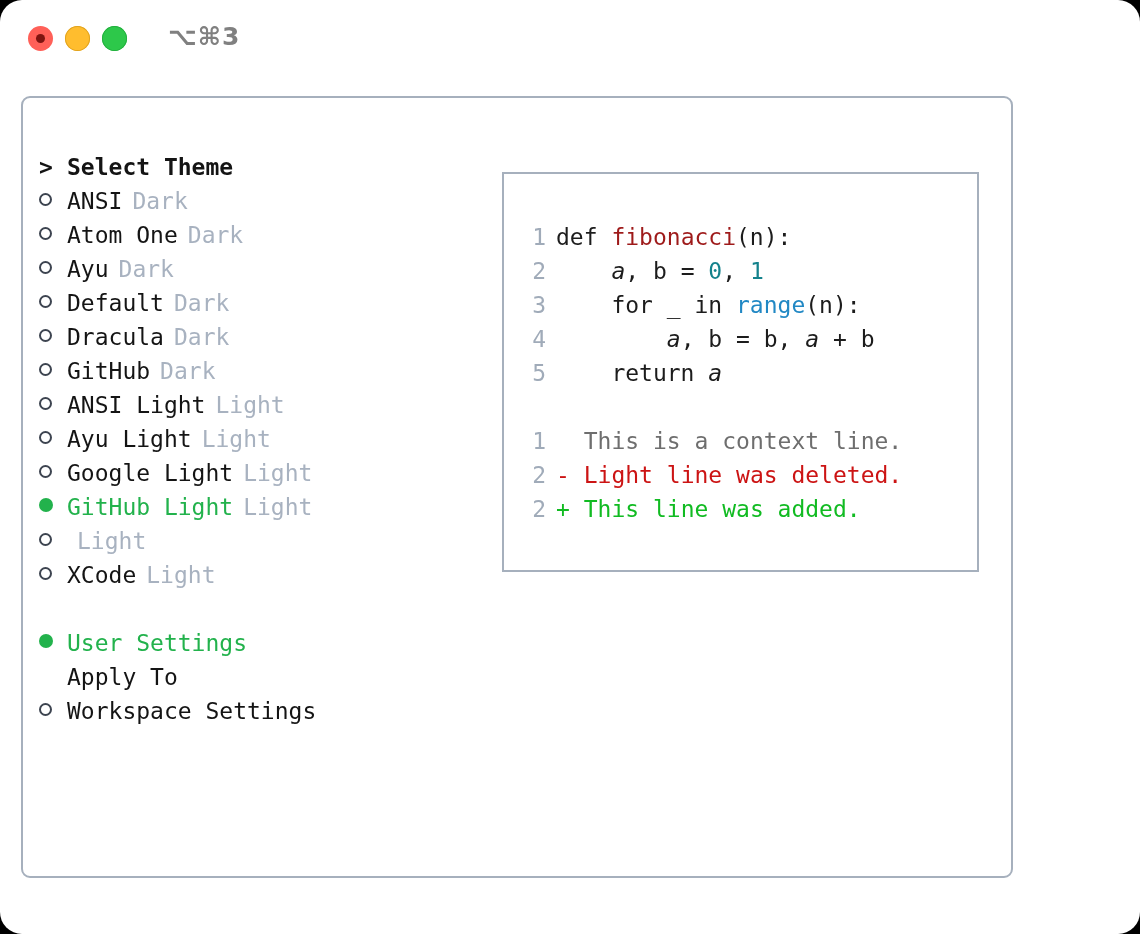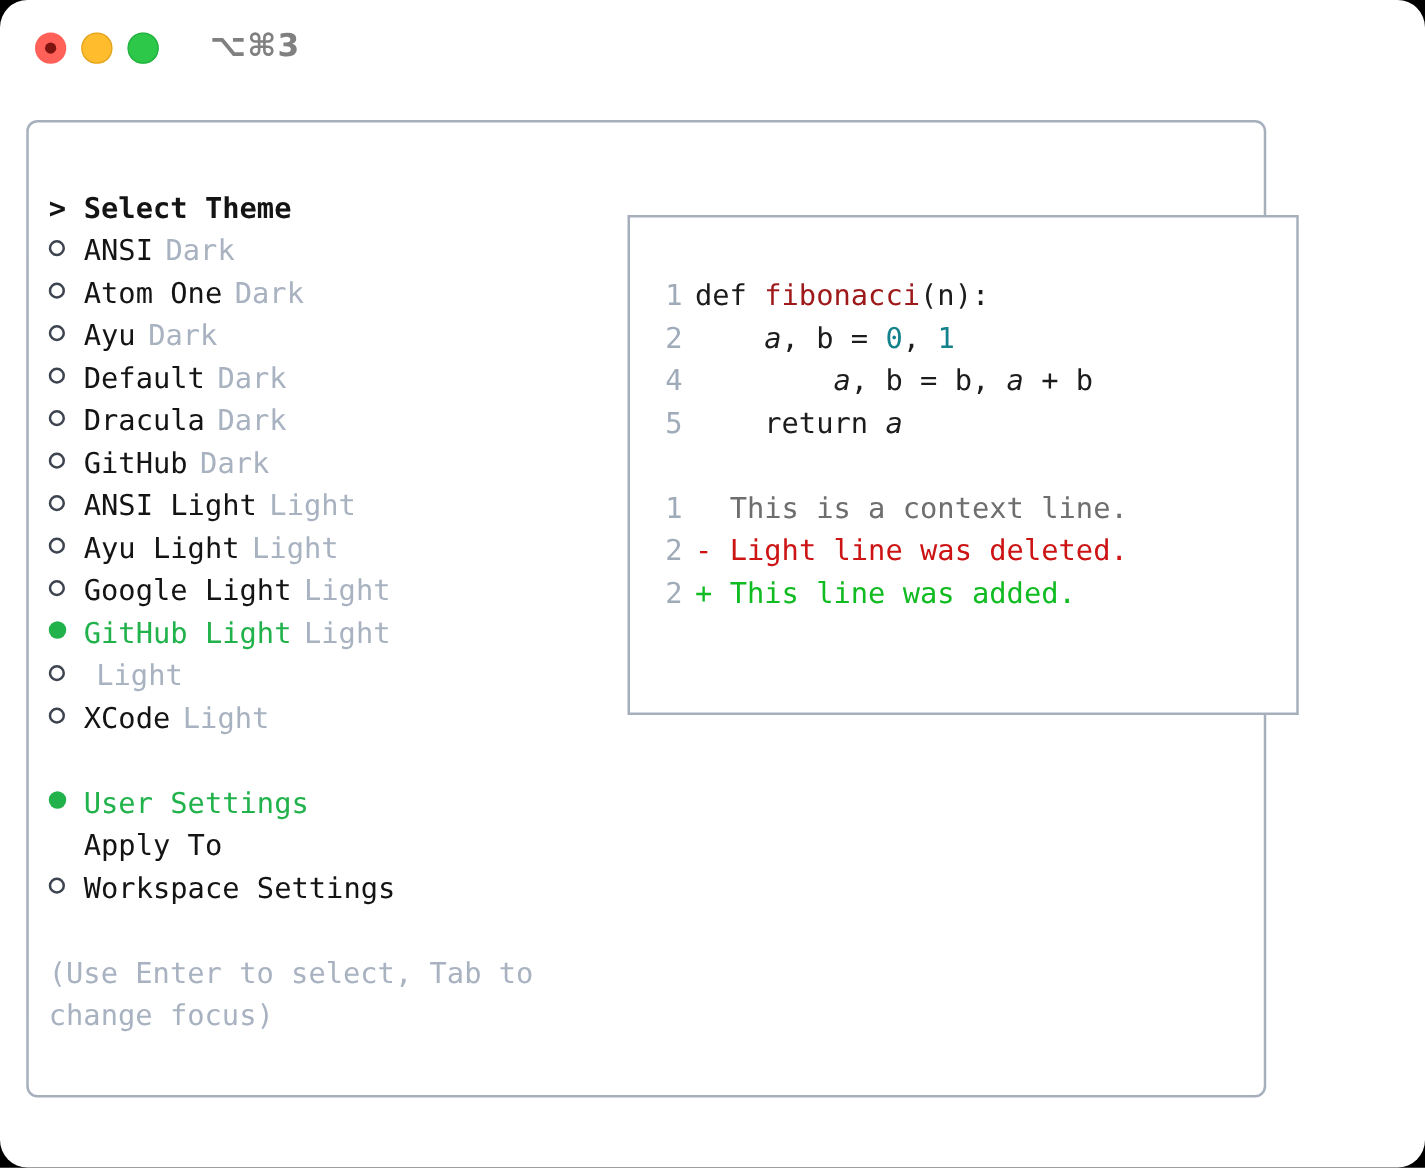--- a/index.html
+++ b/index.html
@@ -162,21 +162,21 @@
     width: 490px;
   }
   #preview-heading {
     font-size: 23px;
     font-weight: 700;
     color: #141414;
     line-height: 34px;
   }
   #preview-box {
     margin-top: 22px;
-    width: 537px;
+    width: 477px;
     height: 400px;
     border: 2px solid #a6b0bd;
     box-sizing: border-box;
     background: #ffffff;
     padding: 46px 0 0 20px;
   }
 
   .code-line {
     font-size: 23px;
     line-height: 34px;
@@ -305,30 +305,30 @@
         <span class="marker marker-empty">&nbsp;</span>
         <span class="row-title">Apply To</span>
       </div>
 
       <div class="list-row">
         <span class="marker"><span class="radio-off"></span></span>
         <span class="row-title">Workspace Settings</span>
       </div>
     </div>
 
-    <div id="hint-text">(Use Enter to select, Tab to change focus)</div>
 
     <div id="preview-column">
 
       <div id="preview-box">
 
         <div class="code-line"><span class="lineno">1</span><span>def </span><span class="tok-fn">fibonacci</span><span>(n):</span></div>
 
         <div class="code-line"><span class="lineno">2</span><span>    </span><span class="tok-ital">a</span><span>, b = </span><span class="tok-num">0</span><span>, </span><span class="tok-num">1</span></div>
 
+        <div class="code-line"><span class="lineno">3</span><span>    for _ in </span><span class="tok-call">range</span><span>(n):</span></div>
 
         <div class="code-line"><span class="lineno">4</span><span>        </span><span class="tok-ital">a</span><span>, b = b, </span><span class="tok-ital">a</span><span> + b</span></div>
 
         <div class="code-line"><span class="lineno">5</span><span>    return </span><span class="tok-ital">a</span></div>
 
         <div class="diff-gap"></div>
 
         <div class="code-line"><span class="lineno">1</span><span class="diff-ctx"> </span><span class="diff-ctx">&nbsp;</span><span class="diff-ctx">This is a context line.</span></div>
 
         <div class="code-line"><span class="lineno">2</span><span class="diff-del">-</span><span class="diff-del">&nbsp;</span><span class="diff-del">Light line was deleted.</span></div>

